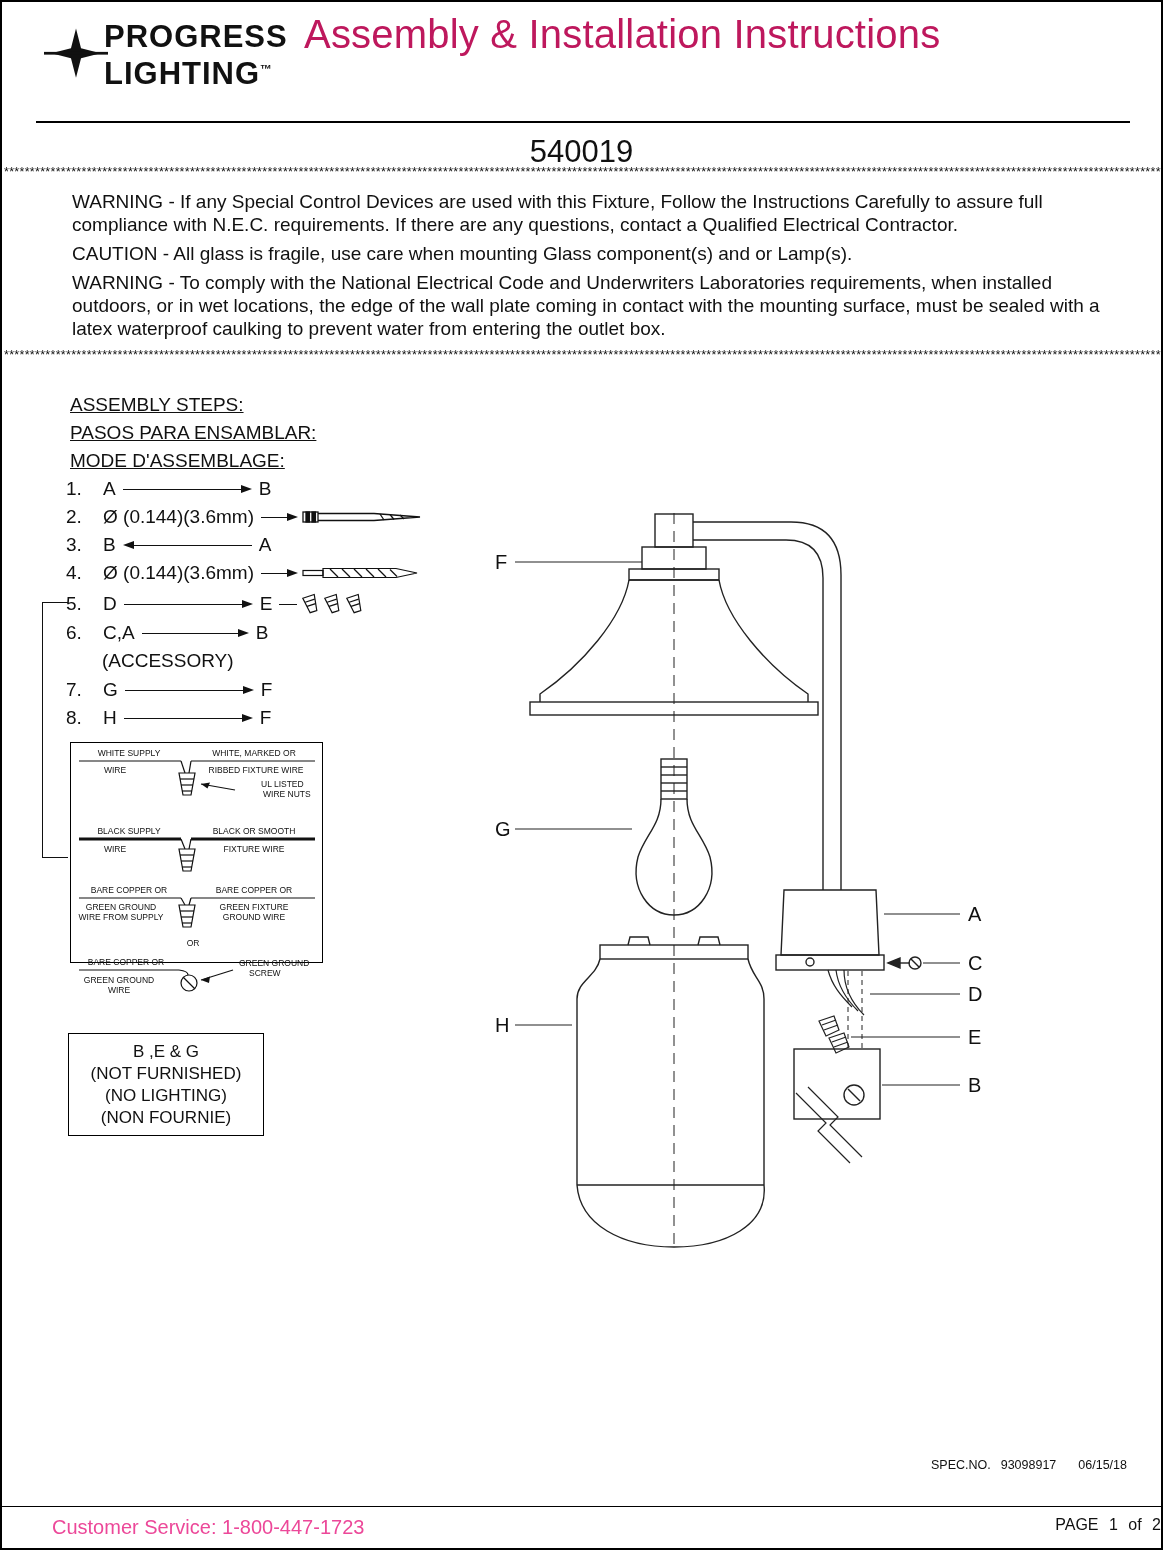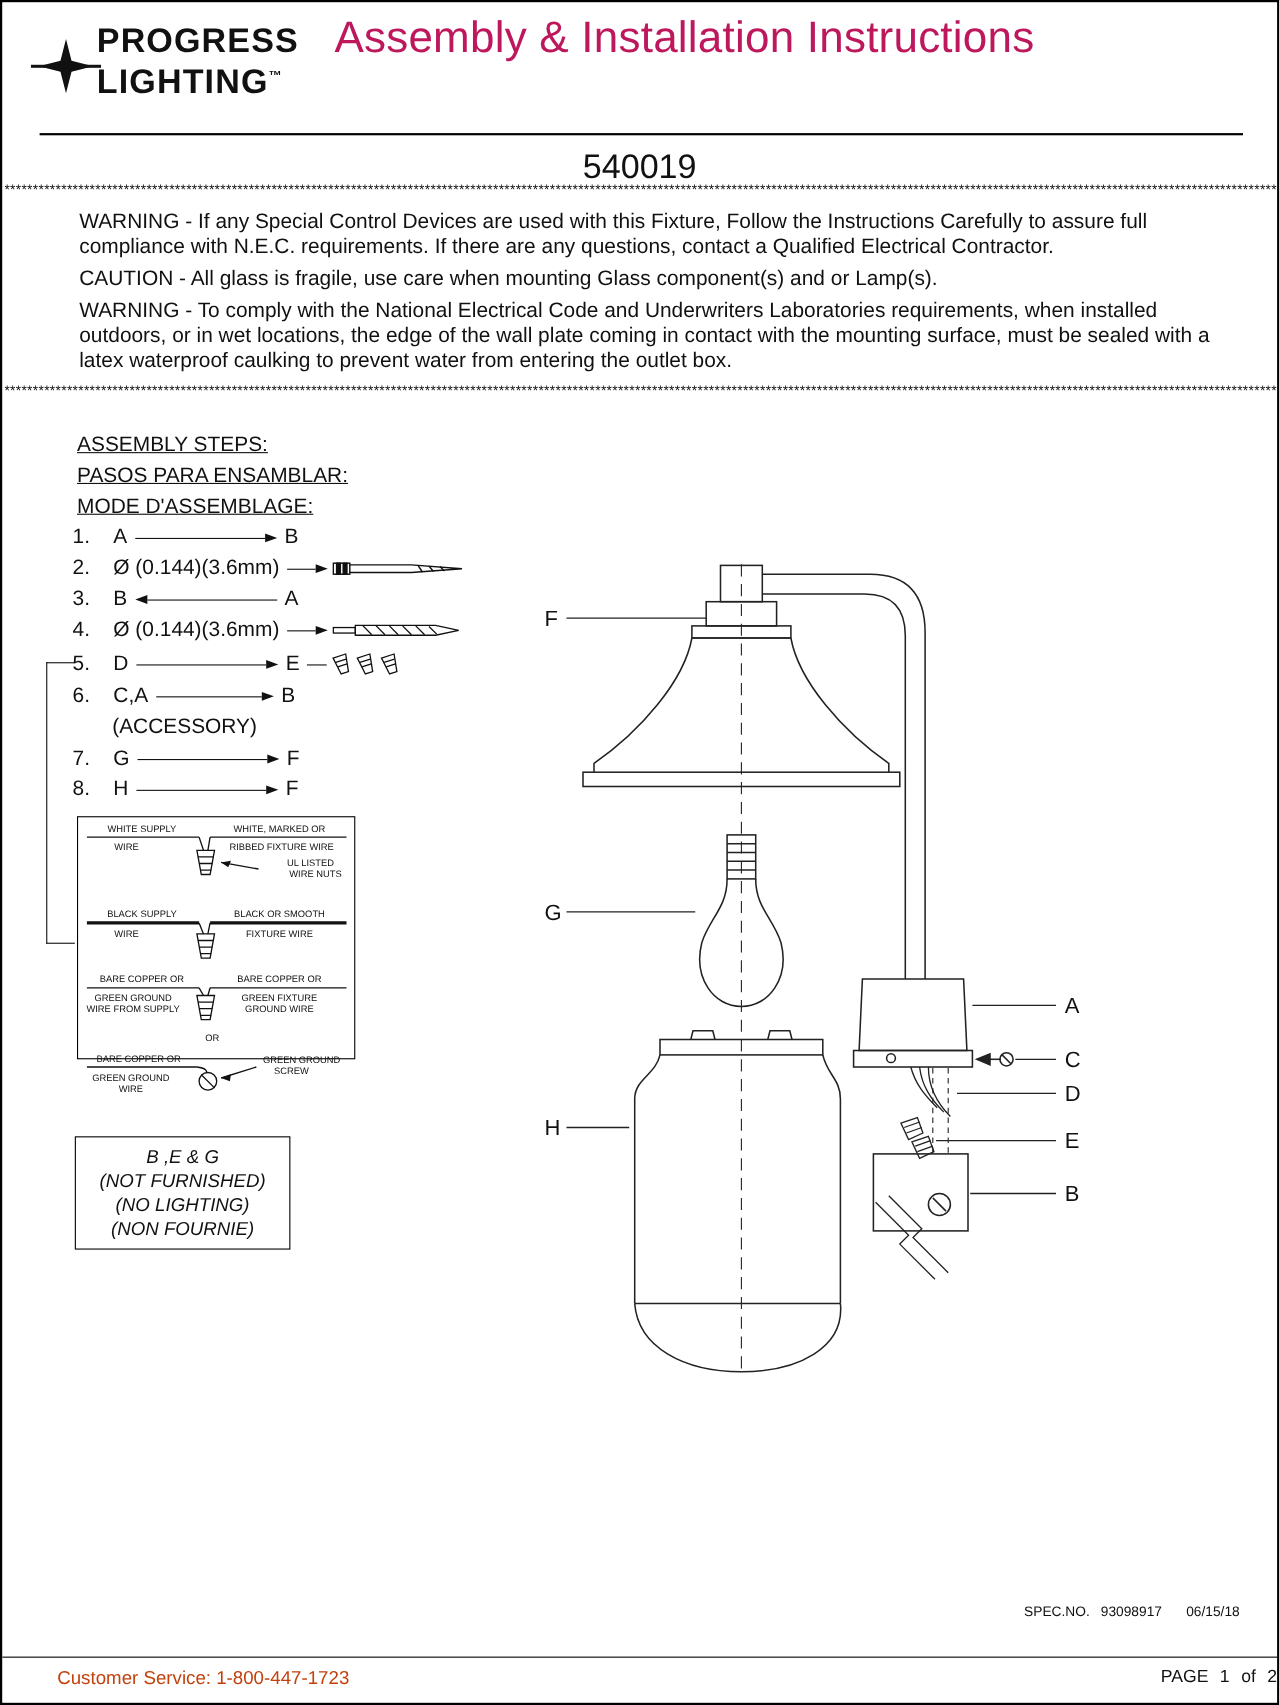--- a/index.html
+++ b/index.html
@@ -3,21 +3,21 @@
 <meta charset="utf-8">
 <style>
   * { margin:0; padding:0; box-sizing:border-box; }
   html,body { background:#9a9a9a; }
   body { font-family:"Liberation Sans", sans-serif; color:#000; }
   .page { position:relative; width:1163px; height:1550px; background:#fff;
           border:2px solid #000; overflow:hidden; margin:0 auto; }
   .abs { position:absolute; }
 
   
-  .logo { left:26px; top:18px; display:flex; align-items:flex-end; }
+  .logo { left:42px; top:18px; display:flex; align-items:center; }
   .logo-star { margin-right:-4px; }
   .brand { font-weight:bold; font-size:31px; letter-spacing:1px; line-height:33px; color:#111; }
   .tm { font-size:12px; vertical-align:super; font-weight:bold; }
   .title { left:302px; top:10px; font-size:40px; color:#be185d; letter-spacing:0.2px; }
   .caution-block { left:320px; top:68px; display:flex; font-size:21px; }
   .caution-label { font-weight:bold; text-decoration:underline; margin-right:22px; white-space:nowrap; }
   .caution-text { line-height:25px; }
   .header-rule { top:119px; left:34px; width:1094px; border-top:2px solid #000; }
 
   .model { top:132px; left:0; width:100%; text-align:center; font-size:31px; color:#111; }
@@ -44,27 +44,27 @@
   .accessory { left:100px; top:648px; font-size:19px; color:#111; }
 
   .bracket { left:40px; top:600px; width:26px; height:256px;
              border-left:1.5px solid #111; border-top:1.5px solid #111; border-bottom:1.5px solid #111; }
 
   .wiring-box { left:68px; top:740px; width:253px; height:221px; border:1.5px solid #000; }
   .wiring-box svg text { font-family:"Liberation Sans", sans-serif; font-size:8.5px; fill:#111; }
 
   .nf-box { left:66px; top:1031px; width:196px; height:103px; border:1.5px solid #000;
             display:flex; flex-direction:column; justify-content:center; align-items:center;
-            font-size:17px; line-height:22px; color:#111;font-style:italic; }
+            font-size:17px; line-height:22px; color:#111; }
 
   .diagram { left:480px; top:495px; }
   .diagram text { font-family:"Liberation Sans", sans-serif; }
 
   .footer-rule { top:1504px; left:0; width:100%; border-top:1.5px solid #000; }
-  .footer-cs { left:50px; top:1514px; font-size:17px; color:#c2410c; }
+  .footer-cs { left:50px; top:1514px; font-size:20px; color:#ec4899; }
   .footer-page { left:0; top:1514px; width:100%; text-align:right; font-size:16px; word-spacing:6px; color:#111; }
   .footer-spec { right:34px; top:1456px; font-size:12.5px; color:#111; }
   .footer-spec span { margin-left:10px; }
 </style>
 </head>
 <body>
 
 <div class="page">
 
   <div class="logo abs">

